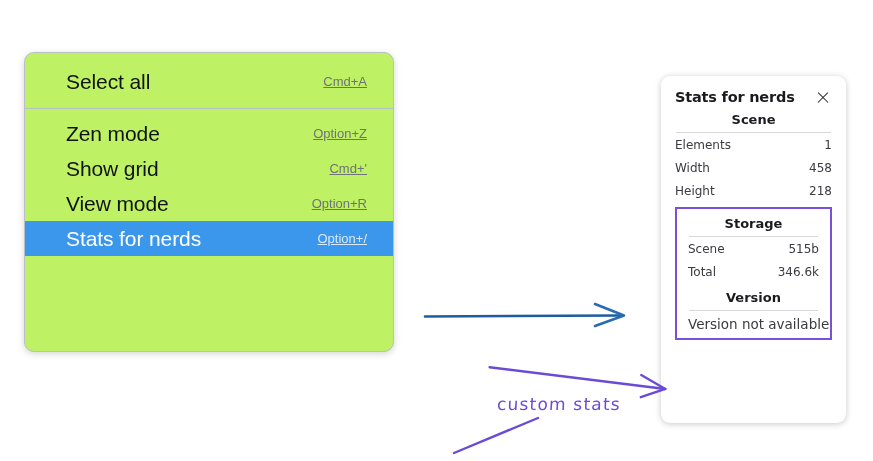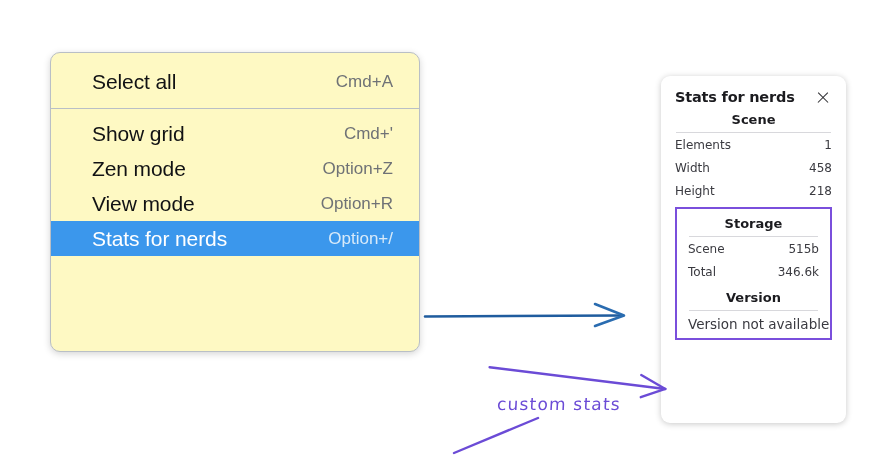--- a/index.html
+++ b/index.html
@@ -12,25 +12,25 @@
     height: 461px;
     position: relative;
     overflow: hidden;
     font-family: "Liberation Sans", sans-serif;
     -webkit-font-smoothing: antialiased;
   }
 
   
   #context-menu {
     position: absolute;
-    left: 50px;
+    left: 24px;
     top: 52px;
     width: 370px;
     height: 300px;
-    background: #fef9c3;
+    background: #bef264;
     border: 1px solid #b9bfc6;
     border-radius: 10px;
     box-shadow: 0 2px 7px rgba(0,0,0,0.17);
     box-sizing: border-box;
     overflow: hidden;
   }
   .menu-group {
     padding: 6px 0 6px 0;
   }
   .menu-group.group-top { padding: 11px 0 9px 0; }
@@ -49,23 +49,24 @@
     box-sizing: border-box;
     cursor: default;
   }
   .menu-item .mi-label {
     font-size: 21px;
     color: #111214;
     letter-spacing: -0.1px;
     white-space: nowrap;
   }
   .menu-item .mi-shortcut {
-    font-size: 17px;
+    font-size: 13px;
     color: #6f7276;
     white-space: nowrap;
+    text-decoration: underline;
   }
   .menu-item.selected {
     background: #3b97ec;
   }
   .menu-item.selected .mi-label { color: #ffffff; }
   .menu-item.selected .mi-shortcut { color: #d8eaf9; }
 
   
   #blue-arrow {
     position: absolute;
@@ -187,26 +188,26 @@
     <div class="menu-item">
       <span class="mi-label">Select all</span>
       <span class="mi-shortcut">Cmd+A</span>
     </div>
   </div>
 
   <div class="menu-sep"></div>
 
   <div class="menu-group group-bottom">
     <div class="menu-item">
+      <span class="mi-label">Zen mode</span>
+      <span class="mi-shortcut">Option+Z</span>
+    </div>
+    <div class="menu-item">
       <span class="mi-label">Show grid</span>
       <span class="mi-shortcut">Cmd+'</span>
-    </div>
-    <div class="menu-item">
-      <span class="mi-label">Zen mode</span>
-      <span class="mi-shortcut">Option+Z</span>
     </div>
     <div class="menu-item">
       <span class="mi-label">View mode</span>
       <span class="mi-shortcut">Option+R</span>
     </div>
     <div class="menu-item selected">
       <span class="mi-label">Stats for nerds</span>
       <span class="mi-shortcut">Option+/</span>
     </div>
   </div>

